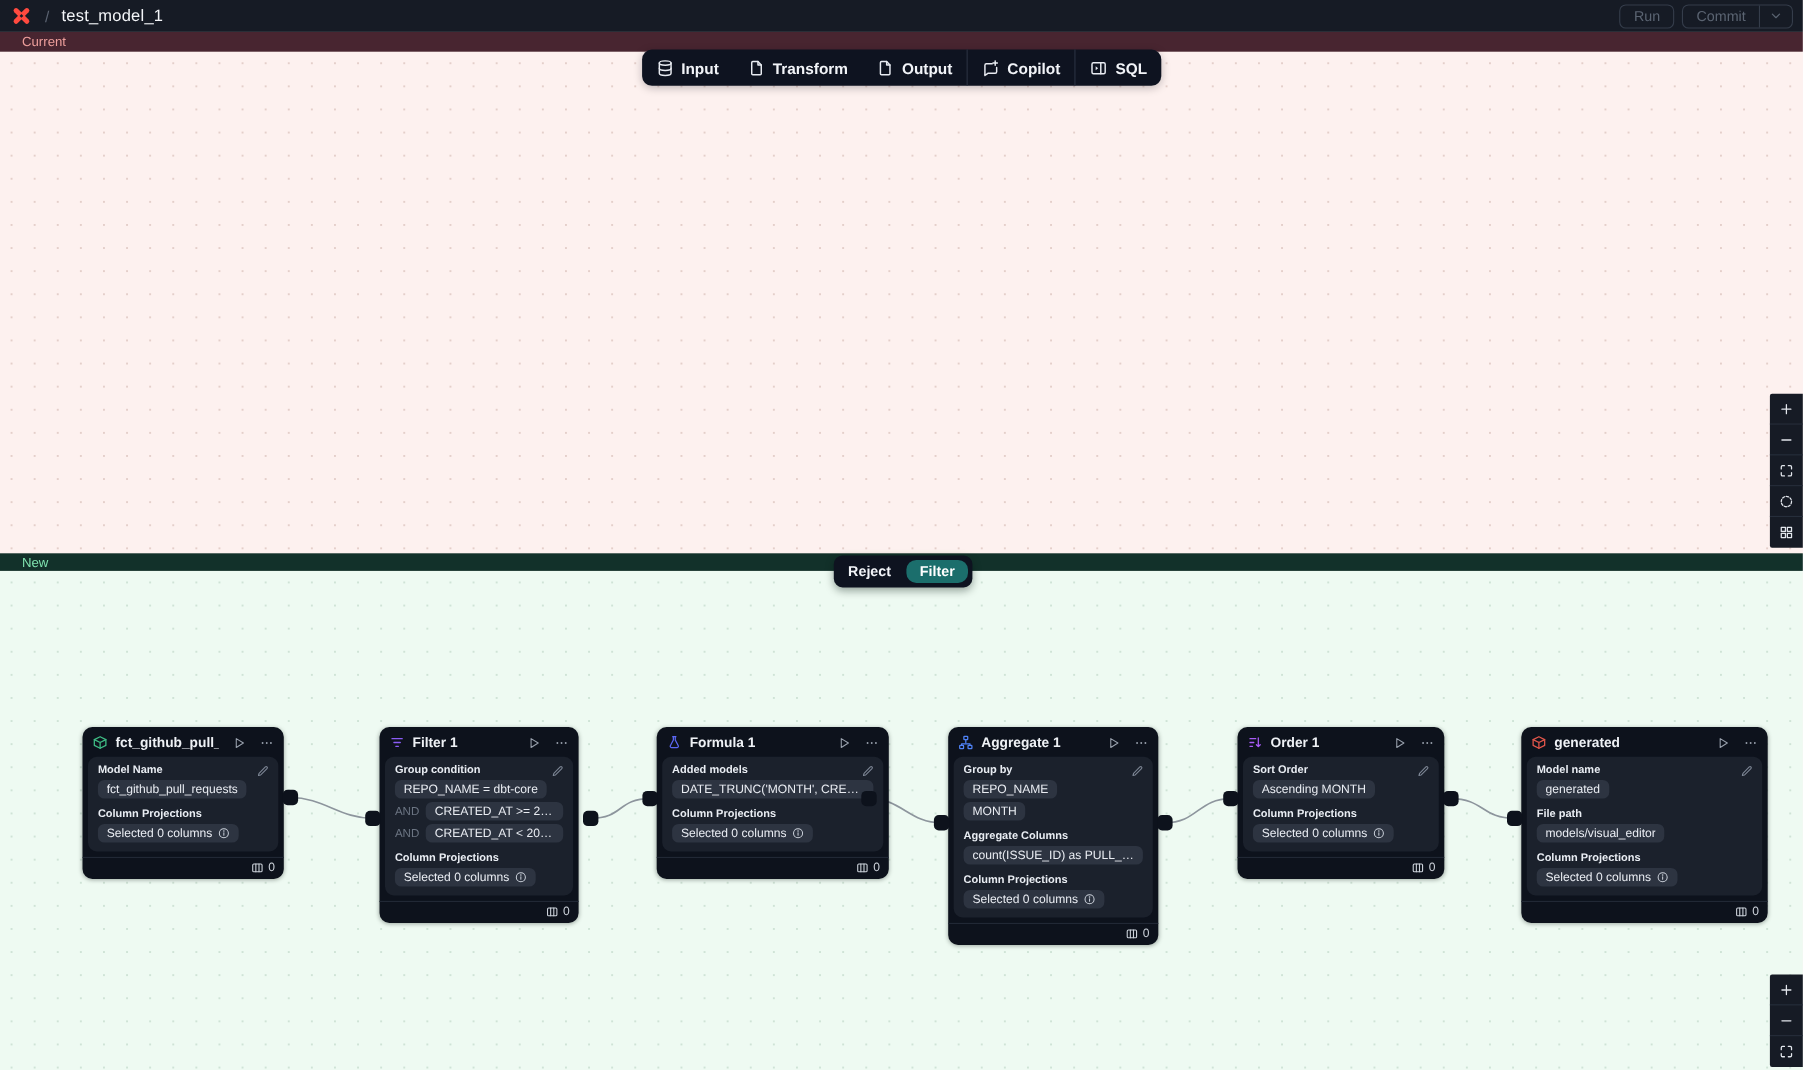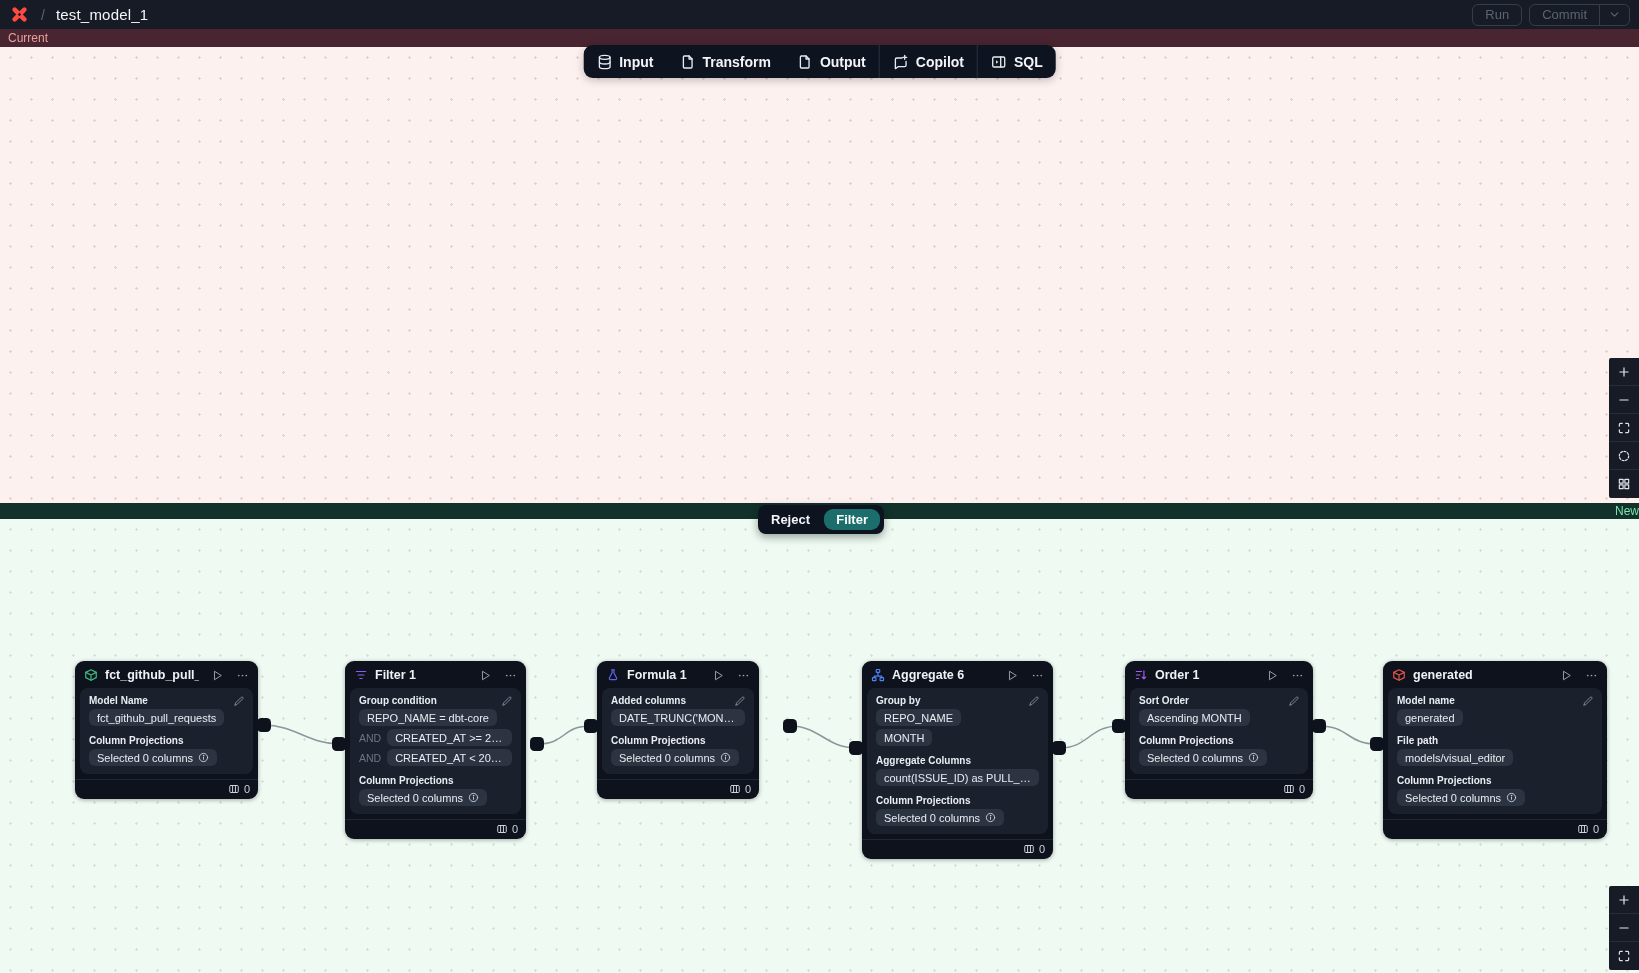--- a/index.html
+++ b/index.html
@@ -13,23 +13,23 @@
   .crumb-sep { color:#5c6472; font-size:14px; }
   .doc-title { color:#f4f6f9; font-size:15px; font-weight:normal; letter-spacing:.2px; }
   .topbar-right { margin-left:auto; display:flex; gap:7px; align-items:center; }
   .btn-ghost { display:flex; align-items:center; height:22px; border:1px solid #353d4b; border-radius:6px;
                background:transparent; color:#5b6472; font-size:13px; font-family:inherit; }
   .btn-ghost .lbl { padding:0 12px; }
   .btn-ghost .divider { width:1px; align-self:stretch; background:#353d4b; }
   .btn-ghost .chev { display:flex; align-items:center; padding:0 8px; color:#5b6472; }
 
   
-  .bar { position:absolute; left:0; right:0; font-size:12px; padding-left:8px; display:flex; align-items:center; z-index:20; }
+  .bar { position:absolute; left:0; right:0; font-size:12px; padding-left:20px; display:flex; align-items:center; z-index:20; }
   .bar-current { top:29px; height:18px; background:#482530; color:#ee9f9c; }
-  .bar-new     { top:503px; height:16px; background:#12312a; color:#7fe2af;justify-content:flex-end; }
+  .bar-new     { top:503px; height:16px; background:#12312a; color:#7fe2af; }
   .canvas { position:absolute; left:0; right:0; }
   .canvas-current { top:47px; height:456px; background:#fdf1ef;
       background-image:radial-gradient(#e4cfca 1px, rgba(0,0,0,0) 1.3px); background-size:21px 21px; }
   .canvas-new { top:519px; height:454px; background:#eefaf2;
       background-image:radial-gradient(#cfe3d6 1px, rgba(0,0,0,0) 1.3px); background-size:21px 21px; }
 
   
   .toolbar { position:absolute; top:45px; left:50%; transform:translateX(-50%); height:33px;
              background:#0e1320; border-radius:9px; display:flex; align-items:stretch; z-index:40;
              box-shadow:0 2px 8px rgba(10,10,20,.25); }
@@ -320,21 +320,21 @@
             <svg width="12" height="12" viewBox="0 0 24 24" fill="none" stroke="currentColor" stroke-width="2" stroke-linecap="round" stroke-linejoin="round">
               <rect x="3.5" y="5" width="17" height="14" rx="2"></rect>
               <path d="M9.2 5v14M14.9 5v14"></path>
             </svg>
           </span>
           <span>0</span>
         </div>
       </div>
       <div class="port" style="left: 332px; top: 737px;"></div>
       <div class="port" style="left: 530px; top: 737px;"></div>
-      <div class="node" style="left: 597px; top: 661px; width: 162px;">
+      <div class="node" style="left: 597px; top: 661px; width: 211px;">
         <div class="node-header">
           <span class="node-icon" style="color: rgb(91, 103, 242);">
             <svg width="14" height="14" viewBox="0 0 24 24" fill="none" stroke="currentColor" stroke-width="2" stroke-linecap="round" stroke-linejoin="round">
               <path d="M9.5 3h5M10.5 3v5.2L5.8 17a2.2 2.2 0 0 0 2 3h8.4a2.2 2.2 0 0 0 2-3l-4.7-8.8V3"></path>
             </svg>
           </span>
           <span class="node-title">Formula 1</span>
           <button class="hdr-act">
             <svg width="13" height="13" viewBox="0 0 24 24" fill="none" stroke="currentColor" stroke-width="2" stroke-linecap="round" stroke-linejoin="round">
               <path d="M7 4.5l12 7.5-12 7.5z" stroke-width="1.8"></path>
@@ -348,21 +348,21 @@
             </svg>
           </button>
         </div>
         <div class="node-panel">
           <button class="pencil">
             <svg width="12" height="12" viewBox="0 0 24 24" fill="none" stroke="currentColor" stroke-width="2" stroke-linecap="round" stroke-linejoin="round">
               <path d="M4 20l1-4L16.5 4.5a2.1 2.1 0 0 1 3 3L8 19l-4 1z"></path>
             </svg>
           </button>
           <div class="section">
-            <div class="sec-label">Added columns</div>
+            <div class="sec-label">Added models</div>
             <div class="vrow">
               <span class="chip">
                 <span style="overflow: hidden; text-overflow: ellipsis;">DATE_TRUNC('MONTH', CREATED_AT…</span>
               </span>
             </div>
           </div>
           <div class="section">
             <div class="sec-label">Column Projections</div>
             <div class="vrow">
               <span class="chip">
@@ -393,21 +393,21 @@
       <div class="node" style="left: 862px; top: 661px; width: 191px;">
         <div class="node-header">
           <span class="node-icon" style="color: rgb(79, 131, 247);">
             <svg width="14" height="14" viewBox="0 0 24 24" fill="none" stroke="currentColor" stroke-width="2" stroke-linecap="round" stroke-linejoin="round">
               <rect x="9" y="2.5" width="6" height="5" rx="1"></rect>
               <rect x="2.5" y="16.5" width="6" height="5" rx="1"></rect>
               <rect x="15.5" y="16.5" width="6" height="5" rx="1"></rect>
               <path d="M12 7.5V12M5.5 16.5V14h13v2.5"></path>
             </svg>
           </span>
-          <span class="node-title">Aggregate 6</span>
+          <span class="node-title">Aggregate 1</span>
           <button class="hdr-act">
             <svg width="13" height="13" viewBox="0 0 24 24" fill="none" stroke="currentColor" stroke-width="2" stroke-linecap="round" stroke-linejoin="round">
               <path d="M7 4.5l12 7.5-12 7.5z" stroke-width="1.8"></path>
             </svg>
           </button>
           <button class="hdr-act">
             <svg width="13" height="13" viewBox="0 0 24 24" fill="none" stroke="currentColor" stroke-width="2" stroke-linecap="round" stroke-linejoin="round">
               <circle cx="5" cy="12" r="1.6" fill="currentColor" stroke="none"></circle>
               <circle cx="12" cy="12" r="1.6" fill="currentColor" stroke="none"></circle>
               <circle cx="19" cy="12" r="1.6" fill="currentColor" stroke="none"></circle>

